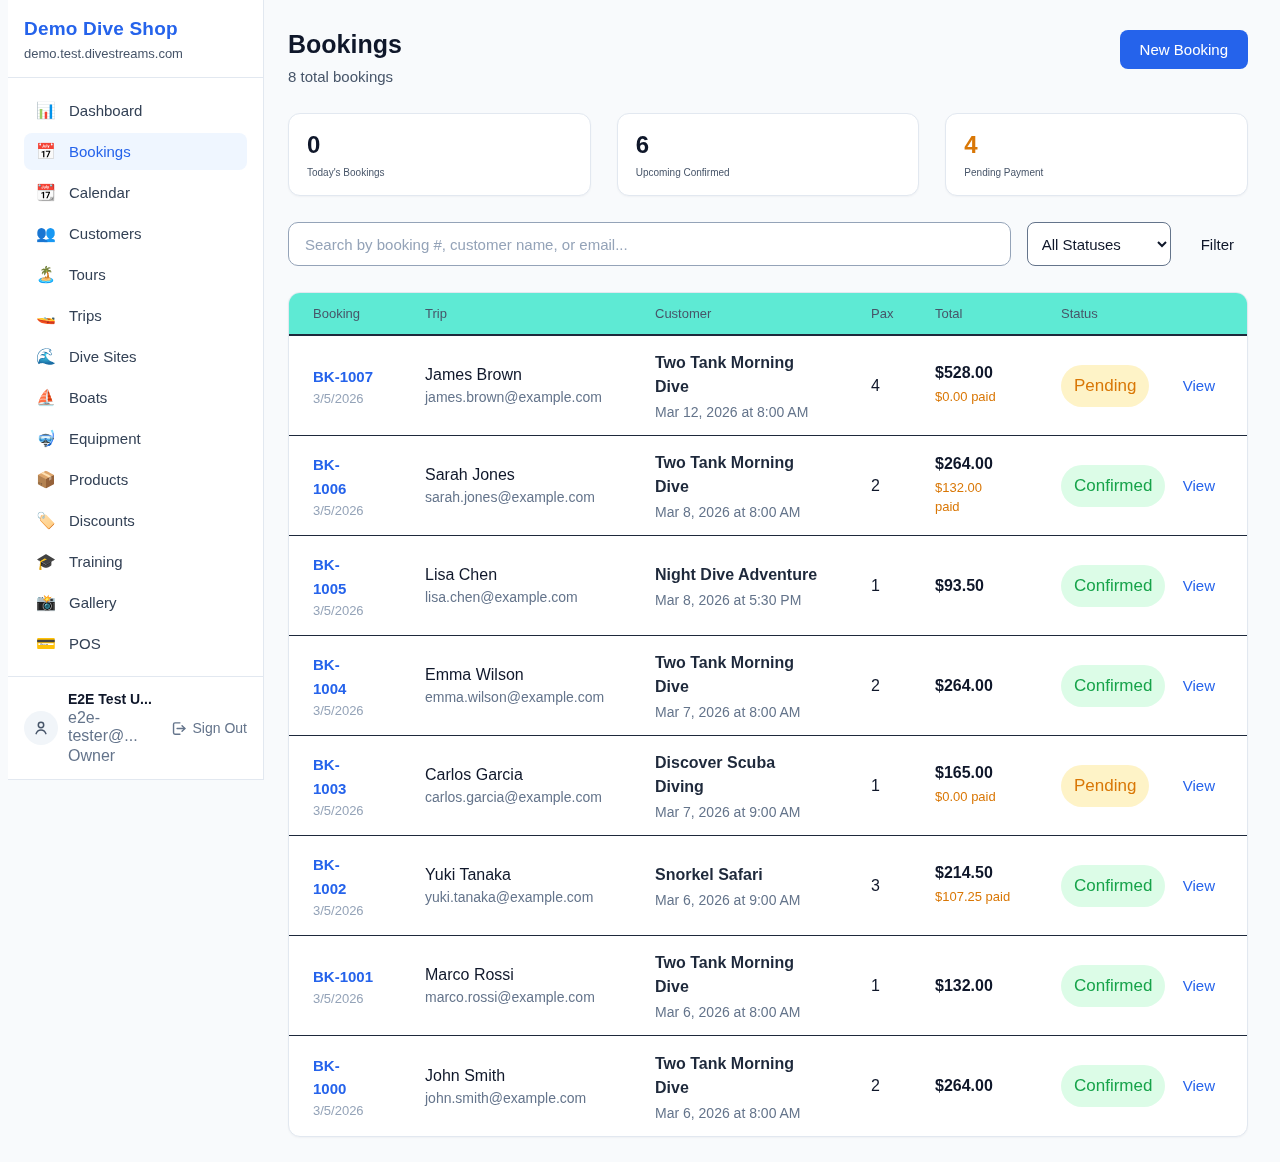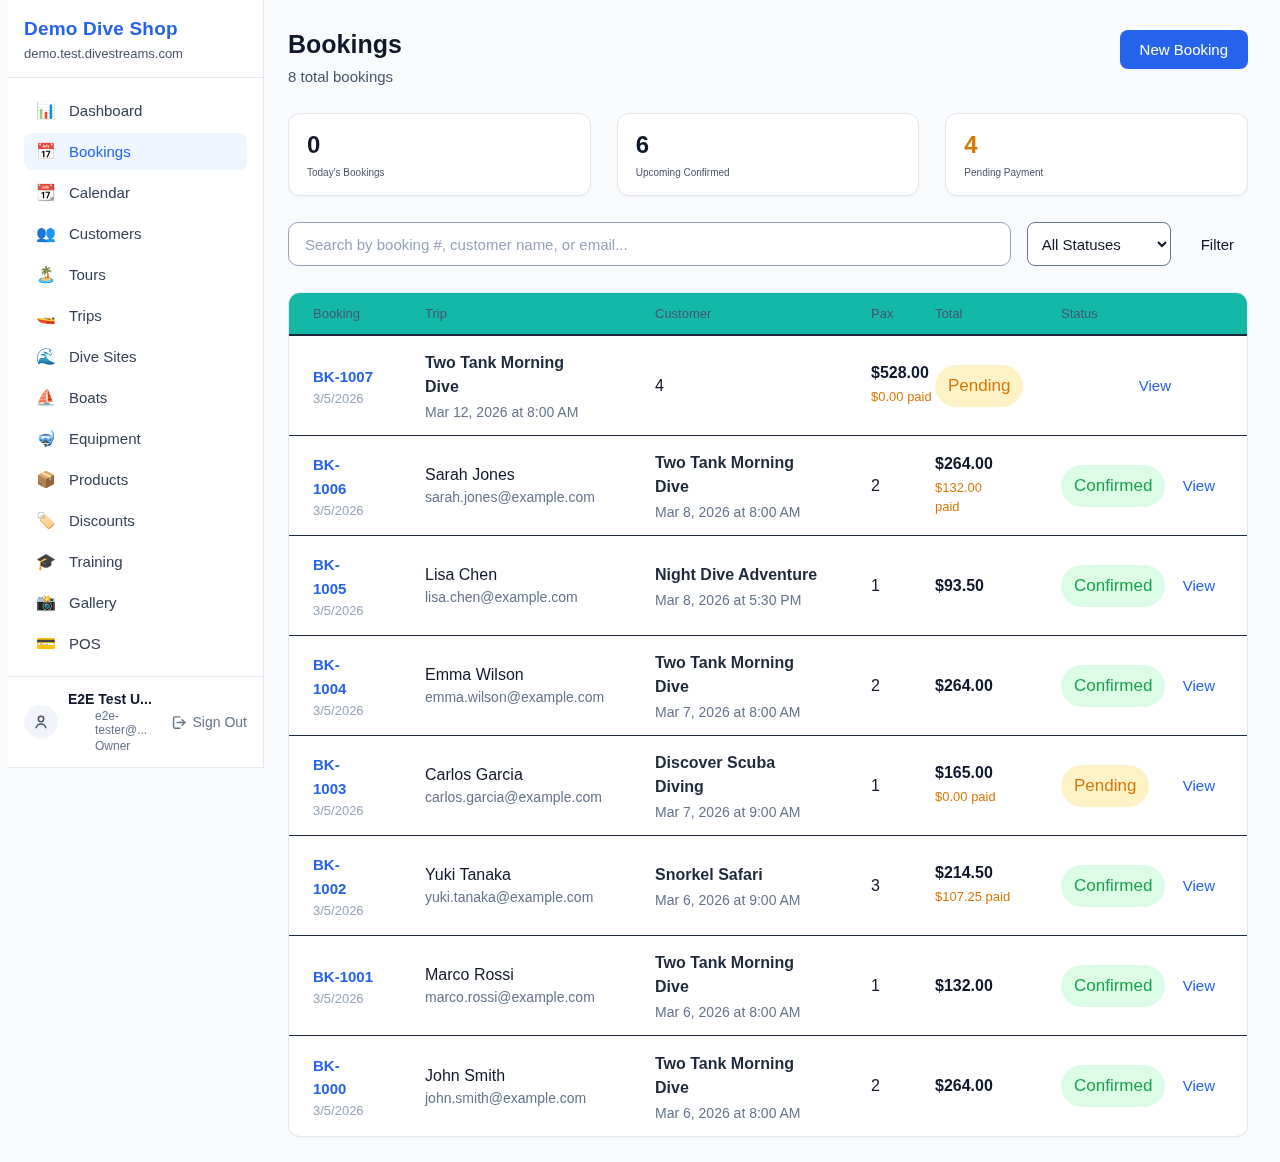--- a/index.html
+++ b/index.html
@@ -11,21 +11,21 @@
   .shop-name { font-size:19px; font-weight:bold; color:#2563eb; letter-spacing:.2px; }
   .shop-domain { font-size:13px; color:#475569; margin-top:6px; }
   .nav { padding:14px 16px 10px; }
   .nav-item { display:flex; align-items:center; gap:13px; padding:9px 12px; border-radius:8px; margin-bottom:4px; font-size:15px; color:#334155; cursor:pointer; }
   .nav-item .nav-icon { font-size:16px; width:20px; text-align:center; }
   .nav-item.active { background:#eff6ff; color:#2563eb; font-weight:500; }
   .user-section { border-top:1px solid #e2e8f0; padding:14px 16px; display:flex; align-items:center; gap:10px; }
   .avatar { width:34px; height:34px; border-radius:50%; background:#f1f5f9; display:flex; align-items:center; justify-content:center; flex:none; }
   .user-meta { flex:1; min-width:0; }
   .user-name { font-size:14px; font-weight:bold; color:#0f172a; }
-  .user-email, .user-role { font-size:12px; color:#64748b; margin-top:2px;margin-left:27px; }
+  .user-email, .user-role { font-size:16px; color:#64748b; margin-top:2px; }
   .signout { display:flex; align-items:flex-start; gap:6px; color:#64748b; font-size:14px; cursor:pointer; flex:none; }
 
   
   .main { margin-left:256px; padding:30px 32px 32px; }
   .page-header { display:flex; justify-content:space-between; align-items:flex-start; }
   .page-title { font-size:25px; font-weight:bold; color:#0f172a; }
   .page-subtitle { font-size:15px; color:#475569; margin-top:9px; }
   .btn-primary { background:#2563eb; color:#fff; border:none; border-radius:8px; font-size:15px; font-weight:500; padding:11px 20px; cursor:pointer; font-family:inherit; }
 
   .stats { display:flex; gap:26px; margin-top:28px; }
@@ -36,21 +36,21 @@
 
   .filter-row { display:flex; align-items:center; gap:16px; margin-top:26px; }
   .search-input { flex:1; height:44px; border:1px solid #94a3b8; border-radius:10px; padding:0 16px; font-size:15px; color:#0f172a; background:#fff; font-family:inherit; }
   .search-input::placeholder { color:#94a3b8; }
   .status-select { height:44px; border:1px solid #64748b; border-radius:8px; background:#fff; font-size:15px; color:#0f172a; padding:0 10px; width:144px; font-family:inherit; }
   .filter-btn { background:none; border:none; font-size:15px; color:#0f172a; padding:8px 14px; cursor:pointer; font-family:inherit; }
 
   
   .table-card { margin-top:26px; background:#fff; border:1px solid #e2e8f0; border-radius:12px; overflow:hidden; box-shadow:0 1px 2px rgba(15,23,42,.04); }
   .tgrid { display:grid; grid-template-columns:112px 230px 216px 64px 126px 118px 1fr; padding:0 24px; align-items:center; }
-  .thead { background:#14b8a6; border-bottom:2px solid #1e293b; }
+  .thead { background:#5eead4; border-bottom:2px solid #1e293b; }
   .thead > div { font-size:13px; font-weight:500; color:#475569; padding:13px 0; }
   .trow { border-bottom:1px solid #1e293b; min-height:100px; padding-top:14px; padding-bottom:14px; }
   .trow:last-child { border-bottom:none; }
   .booking-id { color:#2563eb; font-weight:600; font-size:15px; white-space:pre-line; line-height:1.55; }
   .booking-date { font-size:13px; color:#94a3b8; margin-top:3px; }
   .cust-name { font-size:16px; color:#0f172a; }
   .cust-email { font-size:14px; color:#64748b; margin-top:5px; }
   .trip-name { font-size:16px; font-weight:600; color:#1e293b; white-space:pre-line; line-height:1.5; }
   .trip-date { font-size:14px; color:#64748b; margin-top:5px; }
   .pax { font-size:16px; color:#0f172a; }
@@ -193,20 +193,24 @@
         <div>Status</div>
         <div></div>
       </div>
     <div id="tbody">
   <div class="tgrid trow">
     <div>
       <div class="booking-id">BK-1007</div>
       <div class="booking-date">3/5/2026</div>
     </div>
     <div>
+      <div class="cust-name">James Brown</div>
+      <div class="cust-email">james.brown@example.com</div>
+    </div>
+    <div>
       <div class="trip-name">Two Tank Morning
 Dive</div>
       <div class="trip-date">Mar 12, 2026 at 8:00 AM</div>
     </div>
     <div class="pax">4</div>
     <div>
       <div class="total-amt">$528.00</div>
       <div class="total-paid">$0.00 paid</div>
     </div>
     <div>

